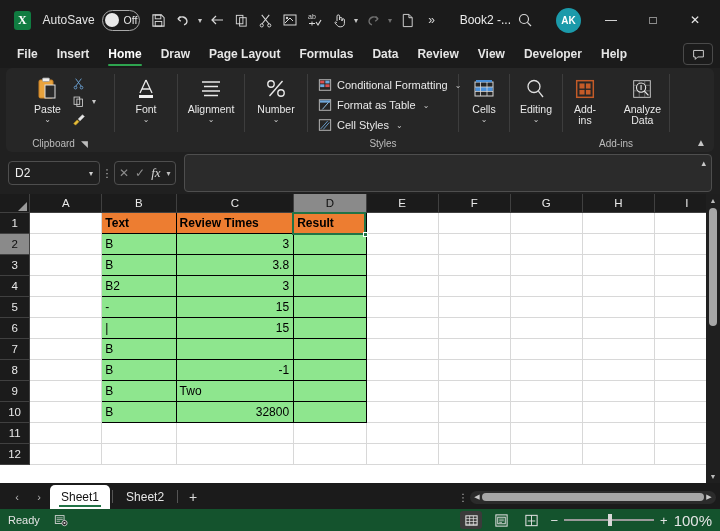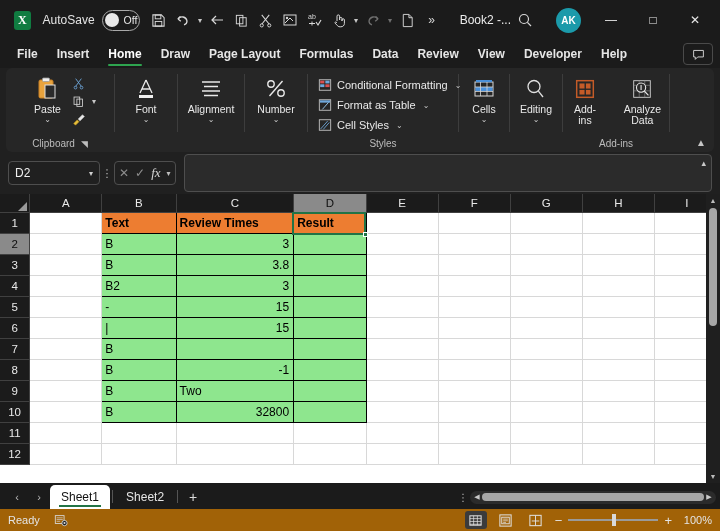--- a/index.html
+++ b/index.html
@@ -181,32 +181,32 @@
   .addsheet { width: 26px; height: 24px; display: flex; align-items: center; justify-content: center;
     color: #dcdcdc; font-size: 14px; }
   .hscroll-wrap { margin-left: auto; display: flex; align-items: center; height: 24px; padding-right: 4px; }
   .hs-dots { color: #b9b9b9; font-size: 10px; width: 14px; text-align: center; }
   .hs-track { width: 246px; height: 13px; background: #2b2b2b; border-radius: 7px; display:flex; align-items:center; padding: 0 2px; }
   .hs-arrow { color: #c9c9c9; font-size: 7px; width: 10px; text-align: center; }
   .hs-thumb { flex: 1; height: 8px; background: #a6a6a6; border-radius: 4px; }
 
   
   .statusbar {
-    height: 22px; background: #a16207; display: flex; align-items: center;
+    height: 22px; background: #14532d; display: flex; align-items: center;
     flex: 0 0 22px; padding: 0 8px; font-size: 11px; color: #e4e4e4;
   }
   .sb-item { display: flex; align-items: center; gap: 5px; margin-right: 14px; white-space: nowrap; }
   .sb-right { margin-left: auto; display: flex; align-items: center; gap: 8px; }
   .viewbtn { width: 22px; height: 18px; display: flex; align-items: center; justify-content: center;
     color: #e0e0e0; border-radius: 3px; }
   .viewbtn.on { background: #3b3b3b; }
   .zoomrow { display: flex; align-items: center; gap: 6px; }
   .ztrack { width: 90px; height: 2px; background: #9a9a9a; position: relative; }
   .zknob { position: absolute; left: 44px; top: -5px; width: 4px; height: 12px; background: #d9d9d9; }
-  .zlabel { min-width: 34px; text-align: right; font-size: 11px; }
+  .zlabel { min-width: 34px; text-align: right; font-size: 15px; }
   svg { display: block; }
 </style>
 </head>
 <body>
 
 <div class="app">
 
   <div class="titlebar">
     <div class="excel-logo">X</div>
     <div class="autosave-label">AutoSave</div>

